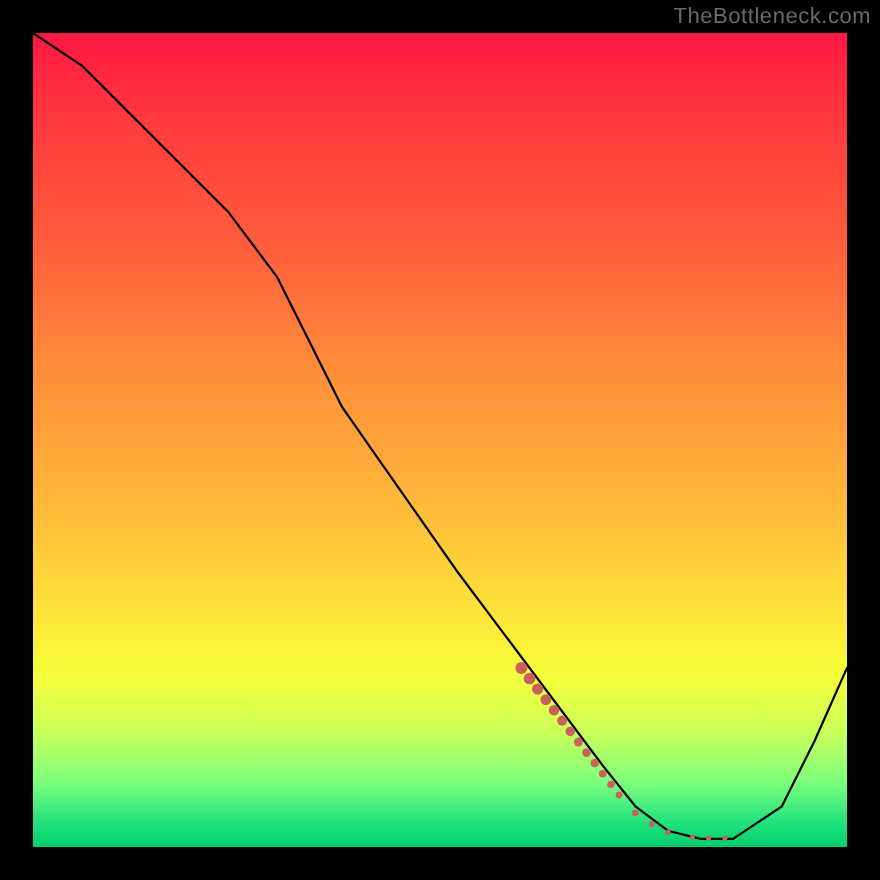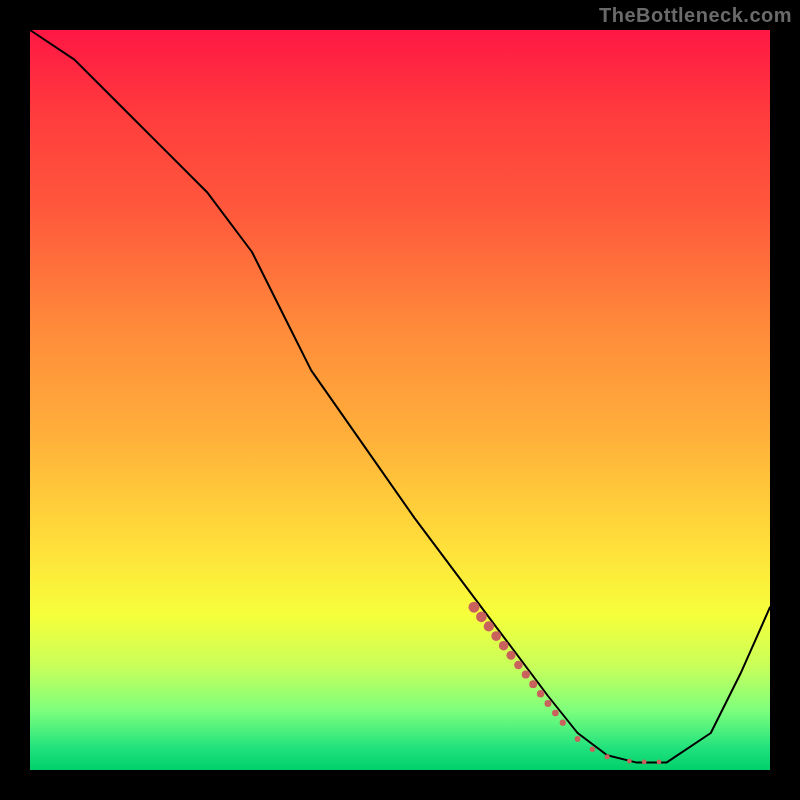--- a/index.html
+++ b/index.html
@@ -46,21 +46,21 @@
     width: 740px;
     height: 740px;
     overflow: visible;
   }
   .watermark {
     position: absolute;
     top: 4px;
     right: 8px;
     color: #6a6a6a;
     font-size: 20px;
-    font-weight: 700;
+    font-weight: 400;
     letter-spacing: 0.5px;
     user-select: none;
   }
 </style>
 </head>
 <body>
 
 <div class="stage">
 
   <div class="plot-area">

